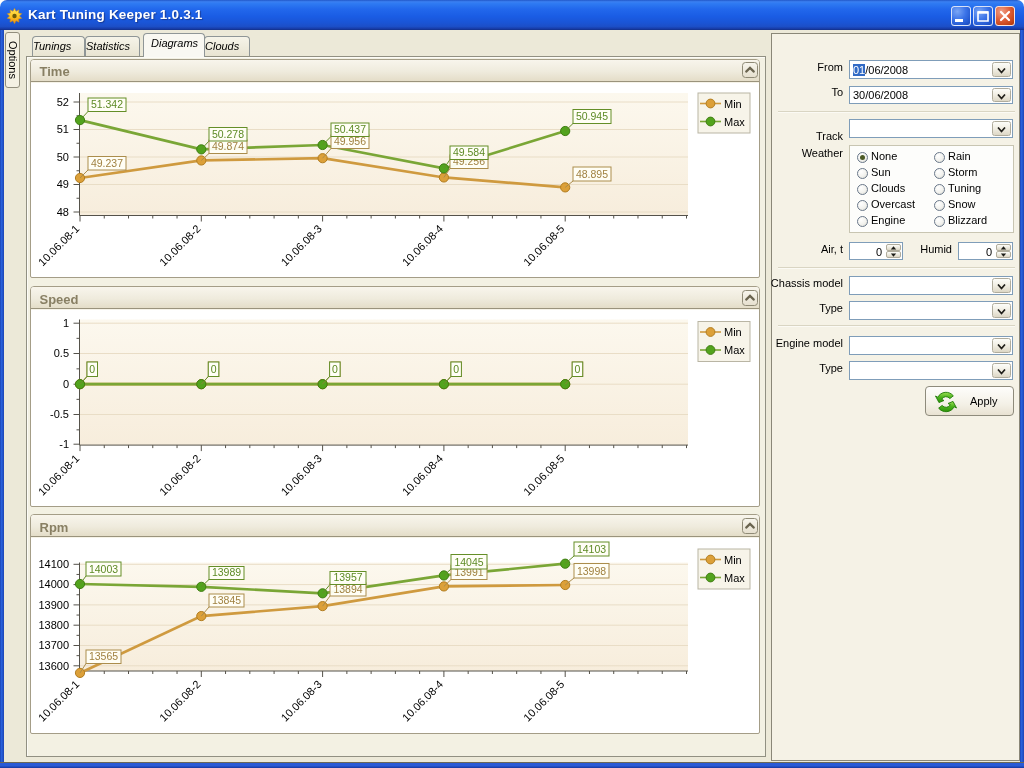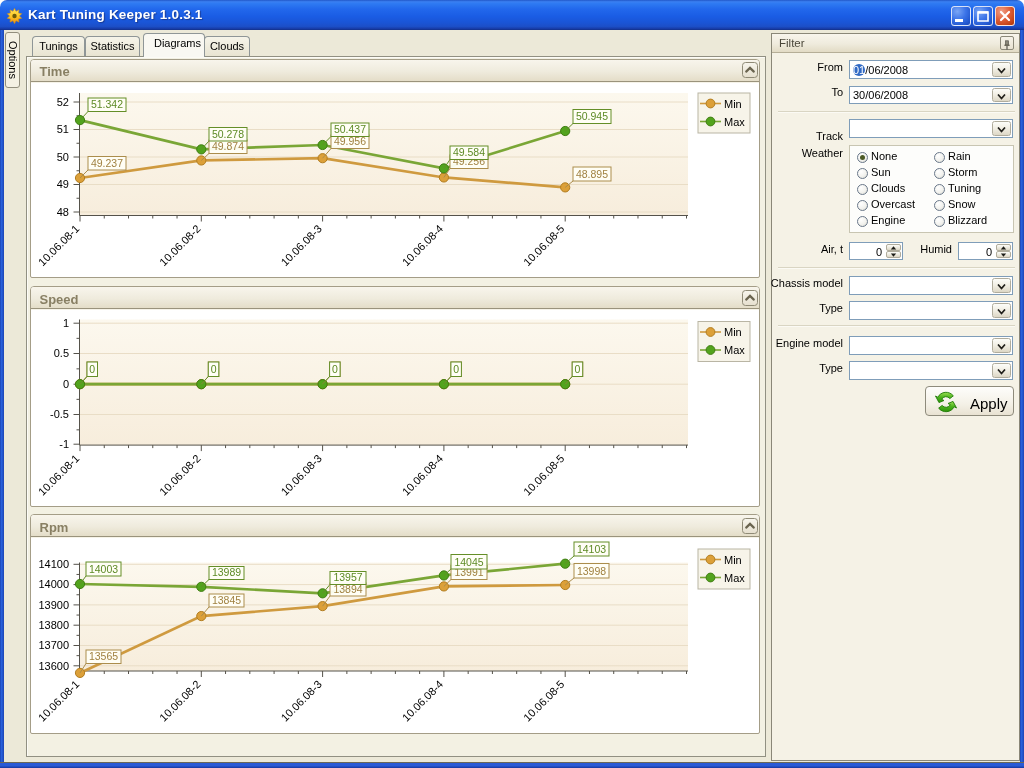--- a/index.html
+++ b/index.html
@@ -22,21 +22,21 @@
 #br { left:1020px; top:30px; width:4px; height:732px; }
 #bb { position:absolute; left:0; top:762px; width:1024px; height:6px; background:linear-gradient(180deg,#2a5ad6 0%,#2a5ad6 55%,#16379e 100%); border-top:1px solid #6a6758; }
 
 #client { position:absolute; left:4px; top:30px; width:1016px; height:732px; background:#ece9d8; }
 #opt { position:absolute; left:1px; top:2px; width:15px; height:56px; background:#f4f1e3;
   border:1px solid #928f7d; border-radius:3px; font-size:11px; color:#000;
   writing-mode:vertical-lr; text-align:center; line-height:13px; }
 
 .tab { position:absolute; top:6px; height:20px; background:linear-gradient(180deg,#f6f4e9,#e8e4d2);
   border:1px solid #8f9697; border-bottom:none; border-radius:4px 4px 0 0;
-  font-size:11px; color:#000; text-align:center; line-height:18.5px; z-index:1; }
+  font-size:11px; color:#000; text-align:left; line-height:18.5px; z-index:1;font-style:italic; }
 .tab.sel { top:3px; height:24px; background:#f9f8f2; z-index:3;padding-left:7px; }
 #page { position:absolute; left:22px; top:26px; width:740px; height:701px; background:#f3f1e3;
   border:1px solid #919082; box-shadow:inset 1px 1px 0 #fcfbf6; z-index:2; }
 
 .grp { position:absolute; left:30px; width:729.5px; background:#fff; z-index:4;
   border:1px solid #a49d87; border-radius:4px 4px 2px 2px; overflow:hidden; }
 .ghead { position:relative; background:linear-gradient(180deg,#f8f5ec 0%,#efebdd 55%,#e4ddc8 100%);
   border-bottom:1px solid #9a937c; box-shadow:0 1px 0 #f6f3e8; }
 .gtitle { position:absolute; left:8.5px; top:4.5px; font-size:13px; font-weight:bold; color:#887f63; }
 .colbtn { position:absolute; right:0.5px; top:2.5px; width:16px; height:16px;
@@ -53,36 +53,36 @@
 #fhead span { position:absolute; left:7px; top:2.5px; font-size:11.5px; color:#4b473a; }
 #pin { position:absolute; right:5px; top:2px; width:14px; height:14px; border:1px solid #8c897a;
   border-radius:2px; background:linear-gradient(180deg,#f6f3ea,#e8e2d2); }
 .flab { position:absolute; font-size:11px; color:#000; text-align:right; }
 .fld { position:absolute; background:#fff; border:1px solid #7f9db9; }
 .cbtn { position:absolute; right:1px; top:1px; width:19px;
   background:linear-gradient(180deg,#fdfdf9 0%,#f1eee3 50%,#ddd7c6 100%);
   border:1px solid #b0ac9c; border-radius:2.5px; }
 .cbtn svg { position:absolute; left:4px; top:5px; }
 .dtxt { position:absolute; left:3px; top:2.5px; font-size:11px; }
-.hl { background:#316ac5; color:#fff;border-radius:6px; }
+.hl { background:#316ac5; color:#fff; }
 .sep { position:absolute; left:6px; width:237px; border-top:1px solid #d9d5c3; border-bottom:1px solid #fbfaf4; }
 .wbox { position:absolute; left:77px; top:111px; width:165px; height:88px; background:#fdfdfb; border:1px solid #c8c5b2; }
 .radio { position:absolute; width:11px; height:11px; border-radius:50%;
   border:1px solid #6a788a; background:radial-gradient(circle at 35% 30%,#fff 0%,#f2f2ee 55%,#d8d8d0 100%); }
 .rdot { position:absolute; left:2px; top:2px; width:5px; height:5px; border-radius:50%; background:#4c5a25; }
 .rlab { position:absolute; font-size:11px; }
 .spinval { position:absolute; top:2.5px; font-size:11px; }
 .spin { position:absolute; right:1px; top:1px; height:13.5px; }
 .spb { position:relative; width:15px; height:6.7px; margin-bottom:0.4px;
   background:linear-gradient(180deg,#fdfdf9,#ddd7c6); border:1px solid #b0ac9c; border-radius:2px; }
 .spb svg { position:absolute; left:3px; top:0.5px; }
 .apply { position:absolute; left:153px; top:352px; width:89px; height:30px;
   background:linear-gradient(180deg,#fefdfb 0%,#f4f1e7 60%,#e8e2d2 100%);
   border:1px solid #8e8b7c; border-radius:4px; }
-.apply span { position:absolute; left:44px; top:8px; font-size:15px;text-align:center; }
+.apply span { position:absolute; left:44px; top:8px; font-size:11px;text-align:center; }
 </style></head><body>
 <div id="win">
  <div id="tbar">
       <svg width="28" height="30" viewBox="0 0 28 30" style="position:absolute;left:1px;top:0">
         <defs>
           <linearGradient id="sg" x1="0" y1="0" x2="0" y2="1">
             <stop offset="0" stop-color="#ffe95a"></stop>
             <stop offset="0.55" stop-color="#fcc525"></stop>
             <stop offset="1" stop-color="#ef8d12"></stop>
           </linearGradient>
@@ -478,28 +478,20 @@
 <text x="724" y="581.5" class="at">Max</text>
 </svg>
  <div id="client">
   <div id="opt">Options</div>
   <div class="tab" style="left:28px;width:53px">Tunings</div>
   <div class="tab" style="left:81px;width:55px">Statistics</div>
   <div class="tab sel" style="left:139px;width:62px">Diagrams</div>
   <div class="tab" style="left:200px;width:46px">Clouds</div>
   <div id="page"></div>
   <div id="filter">
-   <div id="fhead">
-          <span>Filter</span>
-          <div id="pin"><svg width="12" height="12" viewBox="0 0 12 12">
-              <rect x="4.6" y="1.8" width="2.8" height="4.2" fill="#8a8778" stroke="#55524a" stroke-width="0.7"></rect>
-              <rect x="3.4" y="5.6" width="5.2" height="1.4" fill="#6b6859"></rect>
-              <line x1="6" y1="7" x2="6" y2="10.4" stroke="#4a4840" stroke-width="1.1"></line>
-            </svg></div>
-        </div>
 <div class="flab" style="left:-49px;top:27px;width:120px">From</div>
 <div class="fld" style="left:77px;top:26px;width:164px;height:18.5px">
           <span class="dtxt"><span class="hl">01</span>/06/2008</span>
           <div class="cbtn" style="height:14.5px">
             <svg width="9" height="6" viewBox="0 0 9 6">
               <path d="M1 0.5 L4.5 4.5 L8 0.5" fill="none" stroke="#21201c" stroke-width="1.7"></path>
             </svg>
           </div>
         </div>
 <div class="flab" style="left:-49px;top:52px;width:120px">To</div>

